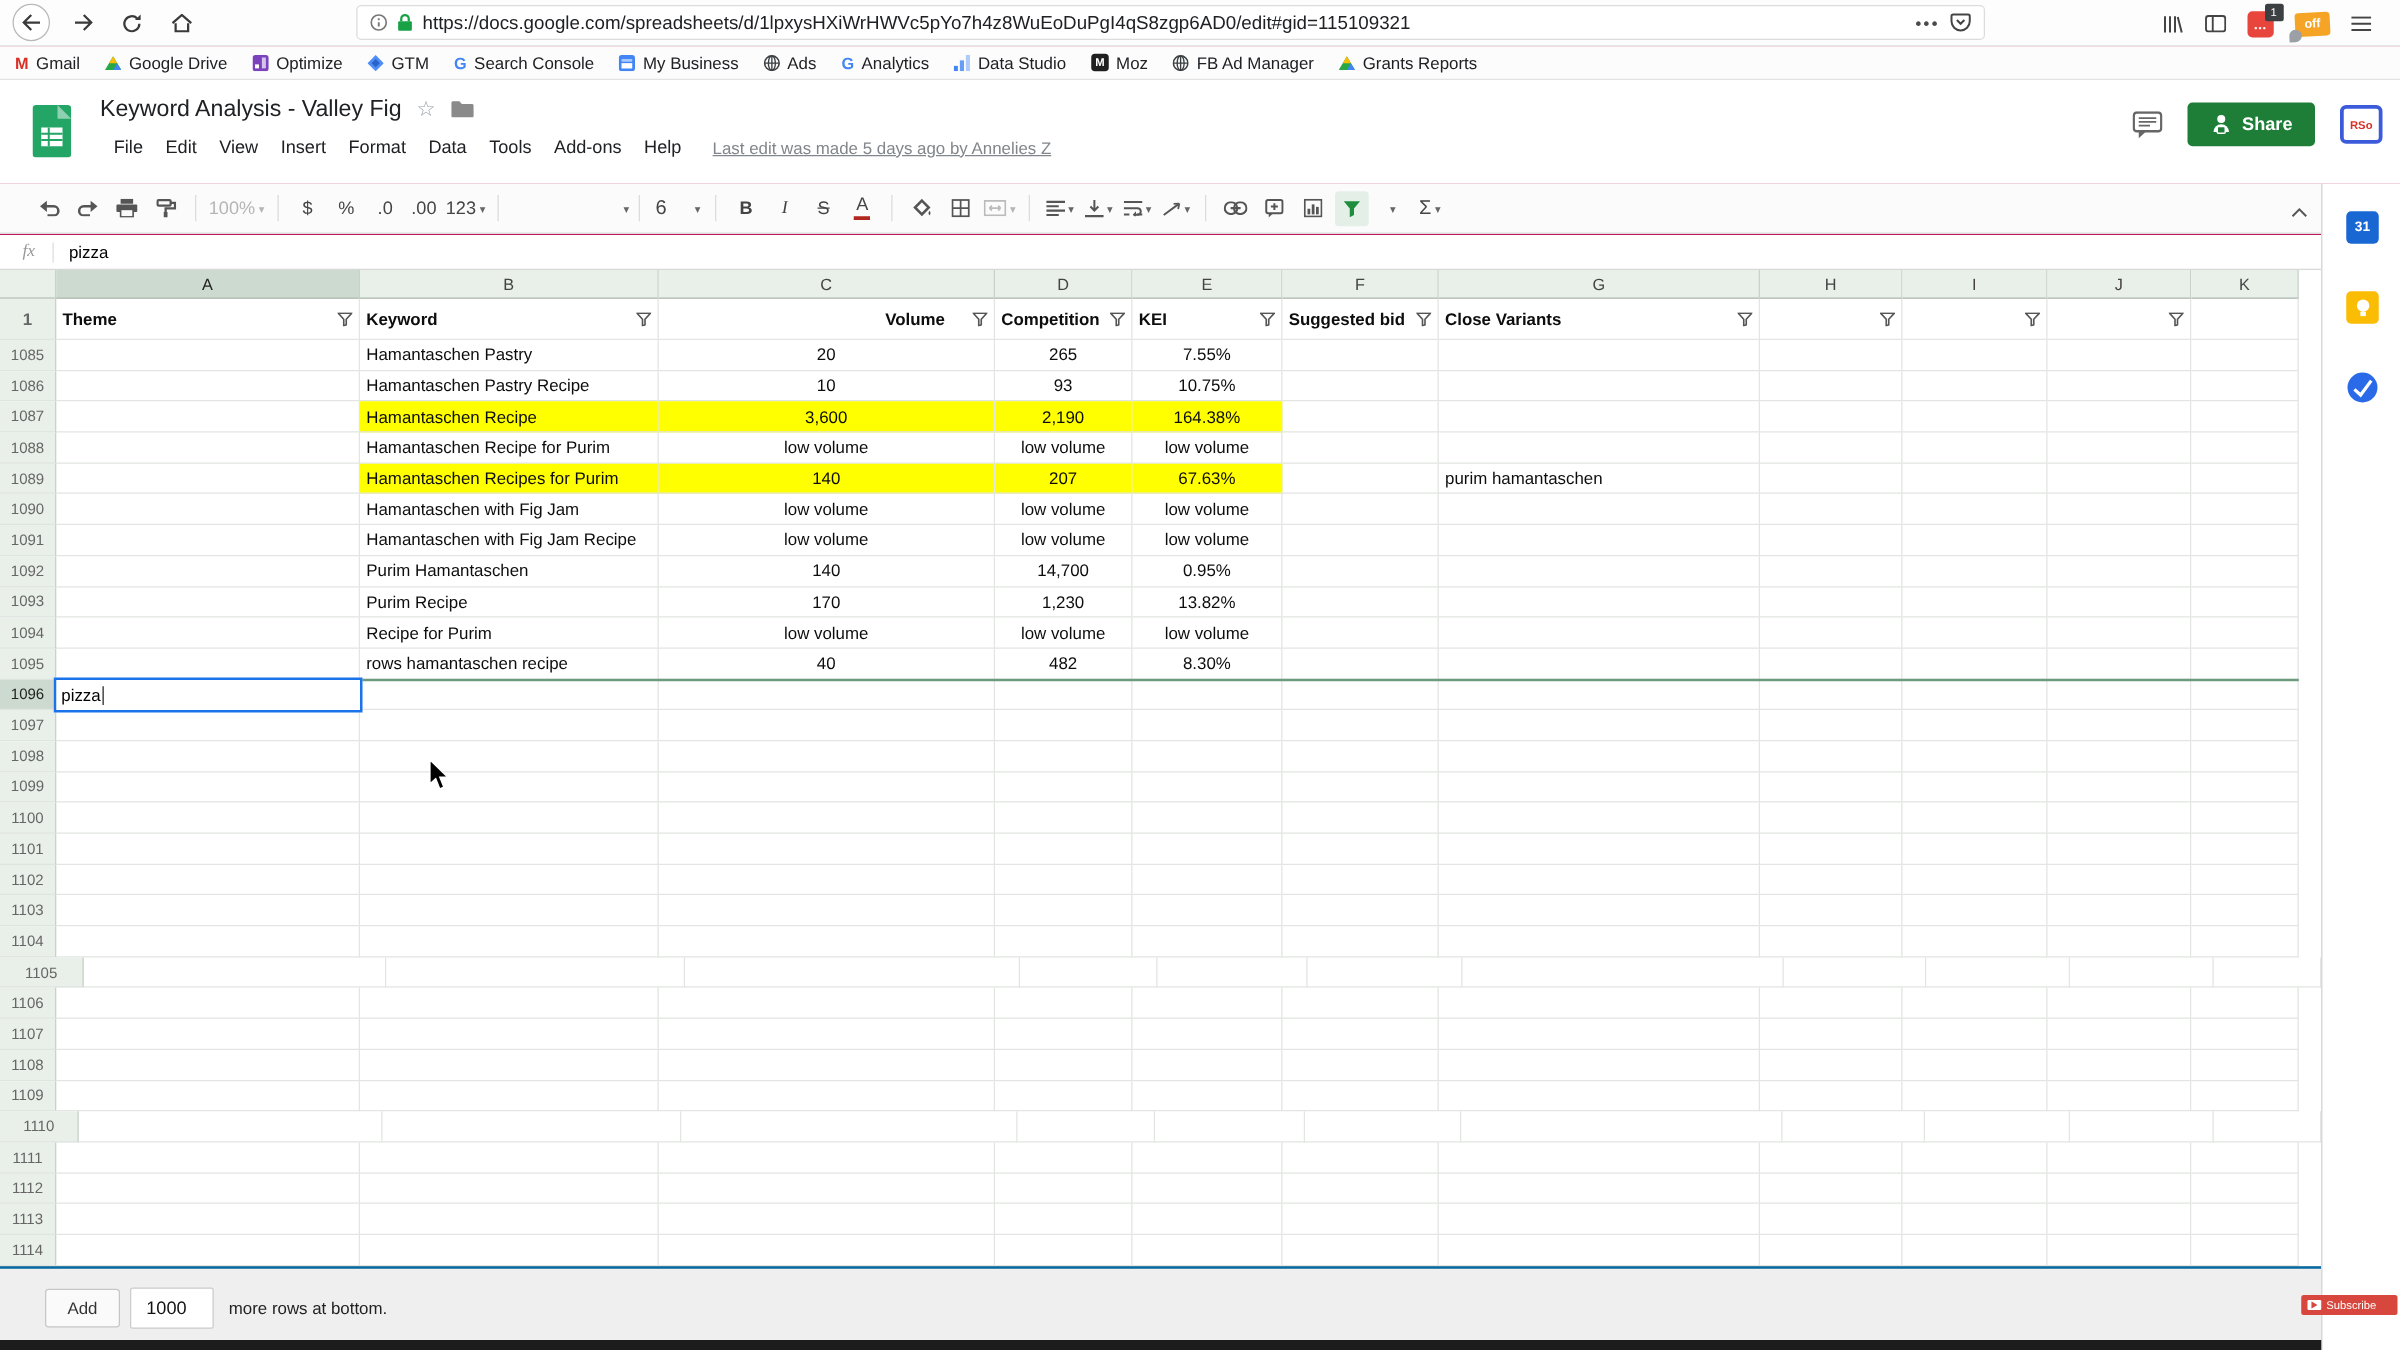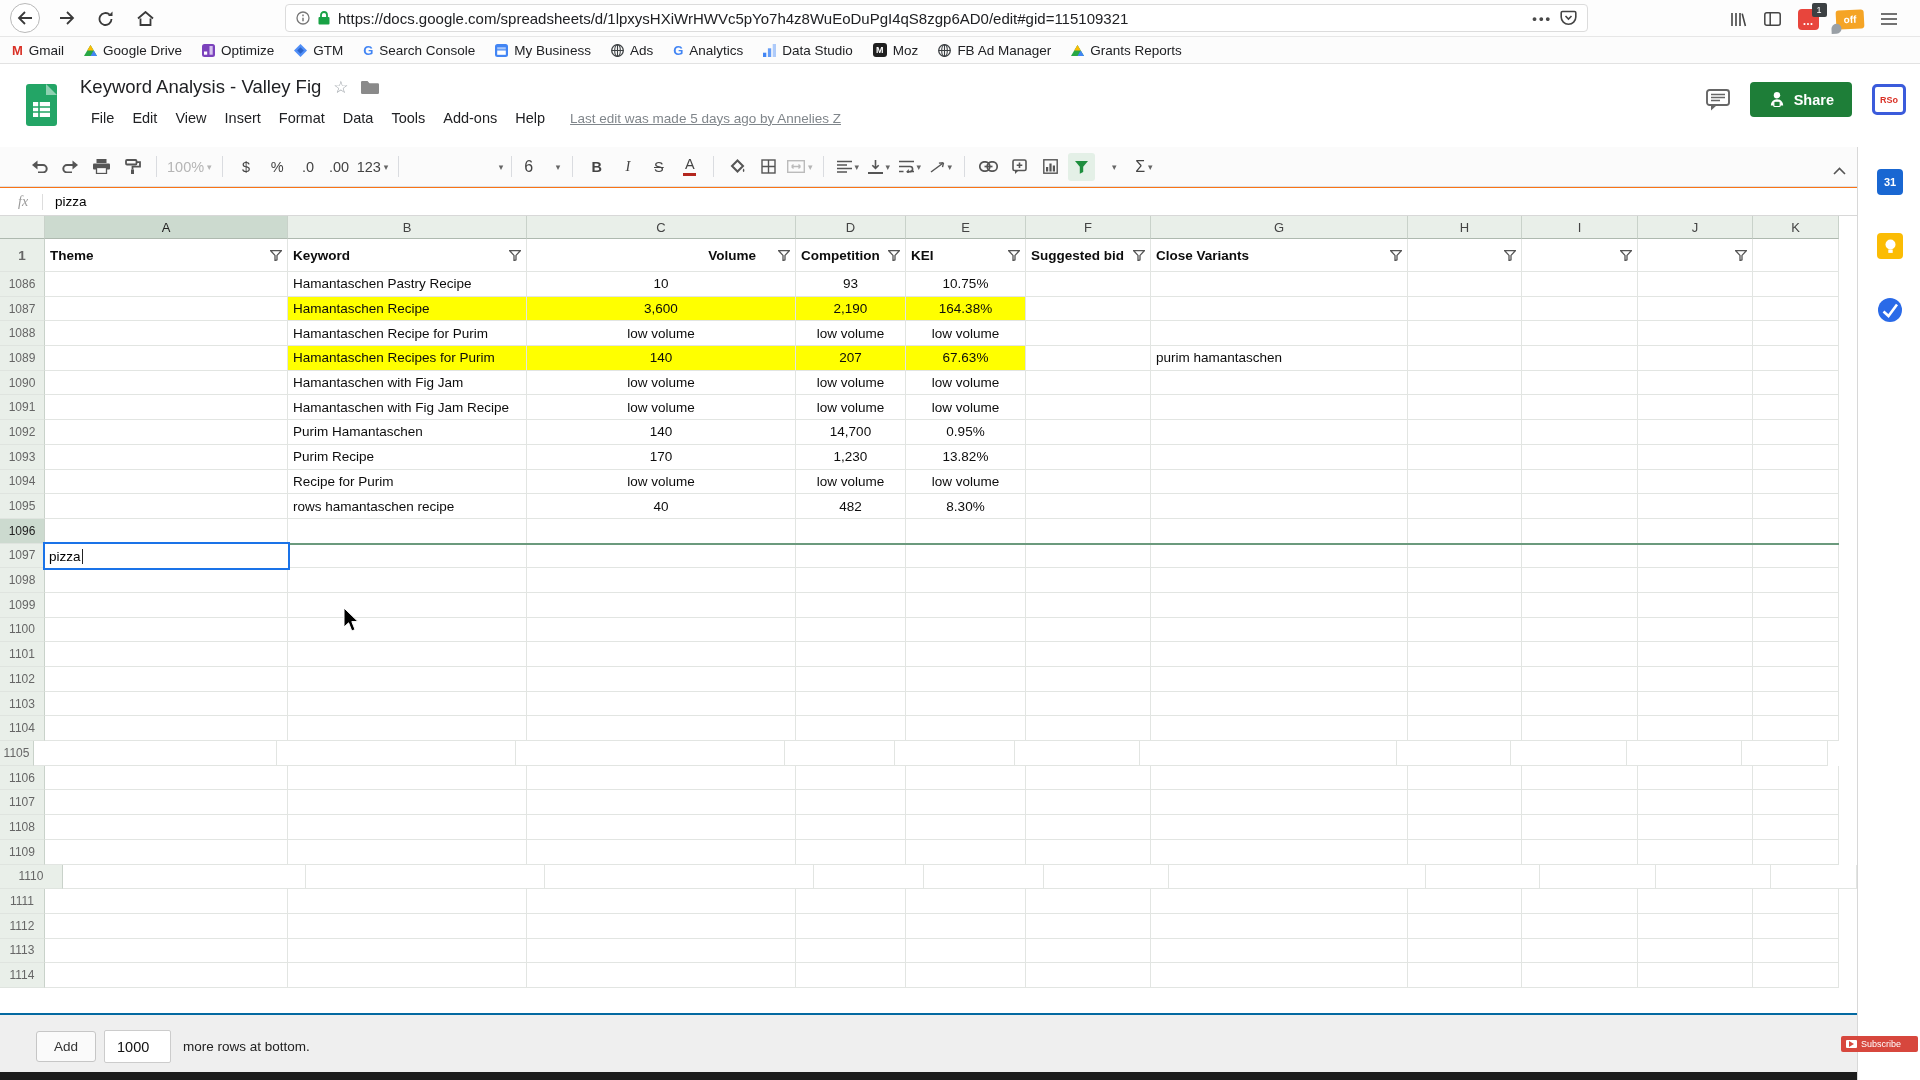--- a/index.html
+++ b/index.html
@@ -1,18 +1,18 @@
 <!DOCTYPE html>
 <html><head>
 <meta charset="utf-8">
 <style>
   * { box-sizing: border-box; }
   html,body { margin:0; padding:0; background:#fff; }
   body { font-family:"Liberation Sans", sans-serif; }
-  #app { position:relative; width:1920px; height:1080px; background:#f97316; overflow:hidden; }
+  #app { position:relative; width:1920px; height:1080px; background:#be185d; overflow:hidden; }
 
   
   .browser-bar { position:absolute; top:0; left:0; right:0; height:37px; background:#fdfdfd; border-bottom:1px solid #e7e7e7; }
   .nav { position:absolute; left:10px; top:3px; display:flex; align-items:center; gap:15px; }
   .back-btn { width:30px; height:30px; border:1.5px solid #b9b9b9; border-radius:50%; display:flex; align-items:center; justify-content:center; background:#fff; }
   .nav-ic { display:flex; align-items:center; justify-content:center; width:24px; height:30px; }
   .url-bar { position:absolute; left:285px; top:4px; width:1303px; height:28px; background:#fff; border:1px solid #dcdcdc; border-radius:4px; display:flex; align-items:center; gap:8px; padding:0 10px; }
   .url-text { flex:1; font-size:15px; color:#202124; white-space:nowrap; overflow:hidden; }
   .url-dots { font-size:13px; color:#4a4a4a; letter-spacing:2px; font-weight:bold; }
   .win-icons { position:absolute; left:1730px; top:4px; display:flex; align-items:center; gap:17px; height:30px; }
@@ -513,20 +513,34 @@
           </svg>
         </div>
         <div class="g-cell" style="width:115px;">
           <svg class="funnel" width="12" height="11">
             <path d="M0.5 0.5h11L7 5.4v4.4L5 10.8V5.4Z" fill="none" stroke="#555" stroke-width="1.3"></path>
           </svg>
         </div>
         <div class="g-cell" style="width:86px;"></div>
       </div>
       <div class="g-row" style="height:24.7px">
+        <div class="g-cell rownum" style="width:45px">1085</div>
+        <div class="g-cell" style="width:243px"></div>
+        <div class="g-cell" style="width:239px">Hamantaschen Pastry</div>
+        <div class="g-cell al-c" style="width:269px">20</div>
+        <div class="g-cell al-c" style="width:110px">265</div>
+        <div class="g-cell al-c" style="width:120px">7.55%</div>
+        <div class="g-cell" style="width:125px"></div>
+        <div class="g-cell" style="width:257px"></div>
+        <div class="g-cell" style="width:114px"></div>
+        <div class="g-cell" style="width:116px"></div>
+        <div class="g-cell" style="width:115px"></div>
+        <div class="g-cell" style="width:86px"></div>
+      </div>
+      <div class="g-row" style="height:24.7px">
         <div class="g-cell rownum" style="width:45px">1086</div>
         <div class="g-cell" style="width:243px"></div>
         <div class="g-cell" style="width:239px">Hamantaschen Pastry Recipe</div>
         <div class="g-cell al-c" style="width:269px">10</div>
         <div class="g-cell al-c" style="width:110px">93</div>
         <div class="g-cell al-c" style="width:120px">10.75%</div>
         <div class="g-cell" style="width:125px"></div>
         <div class="g-cell" style="width:257px"></div>
         <div class="g-cell" style="width:114px"></div>
         <div class="g-cell" style="width:116px"></div>
@@ -779,21 +793,21 @@
         <div class="g-cell" style="width:110px"></div>
         <div class="g-cell" style="width:120px"></div>
         <div class="g-cell" style="width:125px"></div>
         <div class="g-cell" style="width:257px"></div>
         <div class="g-cell" style="width:114px"></div>
         <div class="g-cell" style="width:116px"></div>
         <div class="g-cell" style="width:115px"></div>
         <div class="g-cell" style="width:86px"></div>
       </div>
       <div class="g-row" style="height:24.7px">
-        <div class="g-cell rownum" style="width:34px">1105</div>
+        <div class="g-cell rownum" style="width:67px">1105</div>
         <div class="g-cell" style="width:243px"></div>
         <div class="g-cell" style="width:239px"></div>
         <div class="g-cell" style="width:269px"></div>
         <div class="g-cell" style="width:110px"></div>
         <div class="g-cell" style="width:120px"></div>
         <div class="g-cell" style="width:125px"></div>
         <div class="g-cell" style="width:257px"></div>
         <div class="g-cell" style="width:114px"></div>
         <div class="g-cell" style="width:116px"></div>
         <div class="g-cell" style="width:115px"></div>

